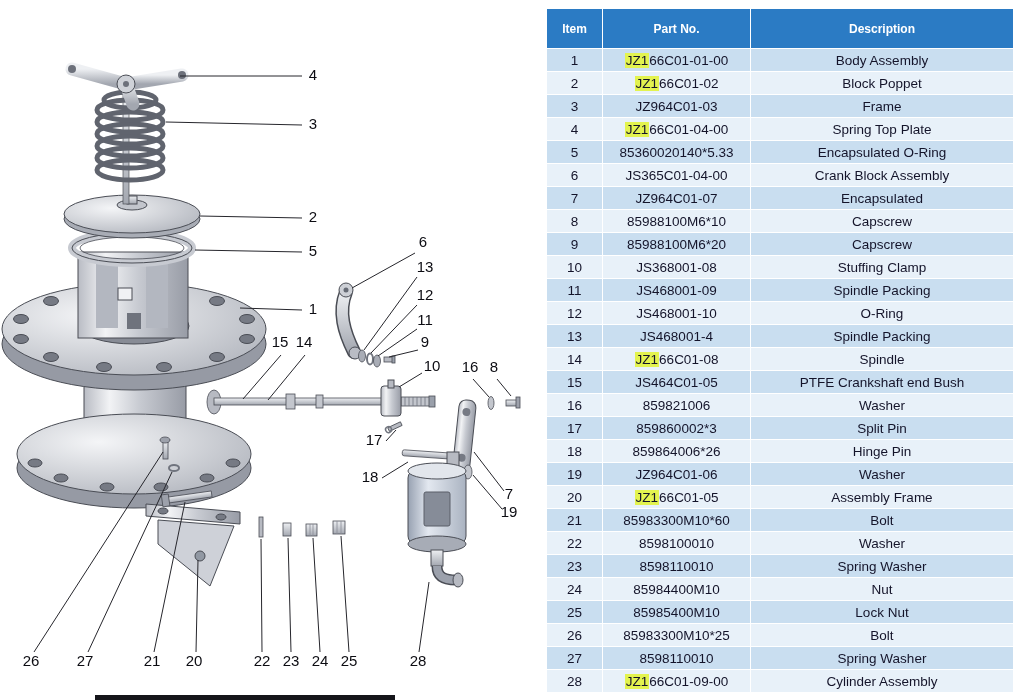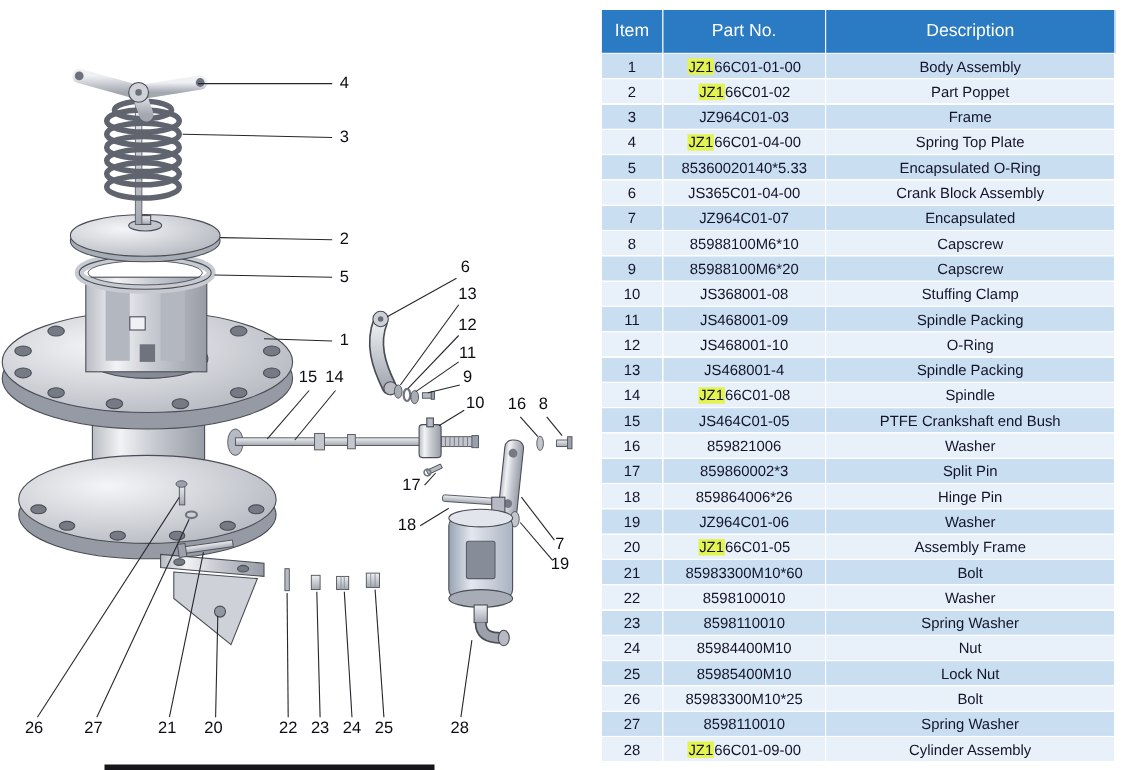--- a/index.html
+++ b/index.html
@@ -1,21 +1,21 @@
 <!DOCTYPE html>
 <html style="--header-bg: #2b7bc4; --header-text: #ffffff; --row-odd: #c9def0; --row-even: #e8f1f9; --cell-text: #14142a; --hl: #e3f34f;"><head>
 <meta charset="utf-8">
 <style>
   html,body{margin:0;padding:0;}
   body{width:1027px;height:700px;background:#ffffff;font-family:"Liberation Sans",sans-serif;overflow:hidden;}
   .stage{position:relative;width:1027px;height:700px;}
   .diagram{position:absolute;left:0;top:0;}
   .table-wrap{position:absolute;left:546px;top:8px;width:468px;}
   table.parts{border-collapse:collapse;width:100%;table-layout:fixed;border:1px solid #9dc3e0;}
-  table.parts th{background:var(--header-bg,#2b7bc4);color:var(--header-text,#fff);font-size:16px;font-weight:normal;height:37px;border:1px solid #ffffff;}
+  table.parts th{background:var(--header-bg,#2b7bc4);color:var(--header-text,#fff);font-size:12px;font-weight:bold;height:37px;border:1px solid #ffffff;}
   table.parts td{font-size:13.5px;color:var(--cell-text,#14142a);text-align:center;height:22px;padding:0 2px;border:1px solid #ffffff;white-space:nowrap;overflow:hidden;}
   tr.odd td{background:var(--row-odd,#c9def0);}
   tr.even td{background:var(--row-even,#e8f1f9);}
   .col-item{width:56px;} .col-part{width:148px;} .col-desc{width:auto;}
   .hl{background:var(--hl,#e3f34f);padding:0 1px;margin-top:16px;}
   svg text.callout{font-family:"Liberation Sans",sans-serif;font-size:15px;fill:#0c0c12;}
   svg line.leader{stroke:#26262c;stroke-width:1;}
 </style>
 </head>
 <body>
@@ -305,21 +305,21 @@
       </thead>
       <tbody>
           <tr class="odd">
             <td>1</td>
             <td><span class="hl">JZ1</span>66C01-01-00</td>
             <td>Body Assembly</td>
           </tr>
           <tr class="even">
             <td>2</td>
             <td><span class="hl">JZ1</span>66C01-02</td>
-            <td>Part Poppet</td>
+            <td>Block Poppet</td>
           </tr>
           <tr class="odd">
             <td>3</td>
             <td>JZ964C01-03</td>
             <td>Frame</td>
           </tr>
           <tr class="even">
             <td>4</td>
             <td><span class="hl">JZ1</span>66C01-04-00</td>
             <td>Spring Top Plate</td>

